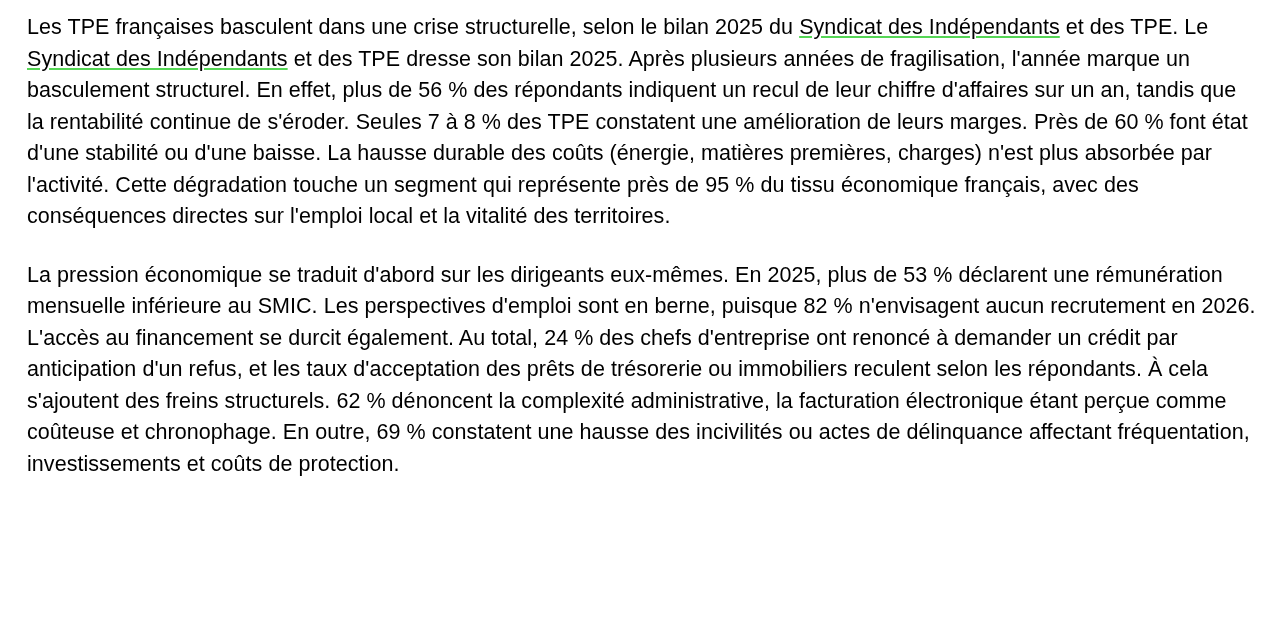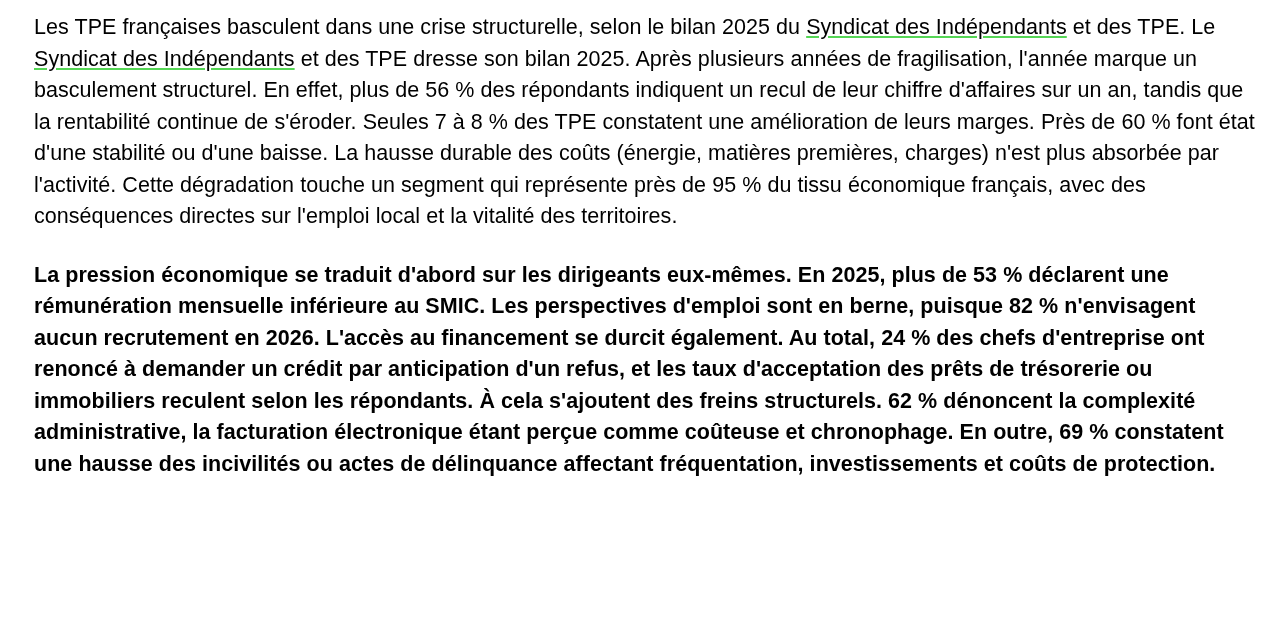--- a/index.html
+++ b/index.html
@@ -17,27 +17,26 @@
   .page {
     box-sizing: border-box;
     width: 1280px;
     height: 624px;
     padding: 12px 22px 0 22px;
     background: #ffffff;
   }
   .para {
     font-size: 21.5px;
     line-height: 31.5px;
-    margin: 0 0 27px 12px;
+    margin: 0 0 27px 5px;
     text-align: left;
     letter-spacing: 0.05px;
   }
   .para:last-child {
     margin-bottom: 0;
-    font-weight: bold;
   }
   .hl-link {
     text-decoration: underline;
     text-decoration-color: #55d655;
     text-decoration-thickness: 2px;
     text-underline-offset: 2px;
     color: #000000;
   }
 </style>
 </head>

